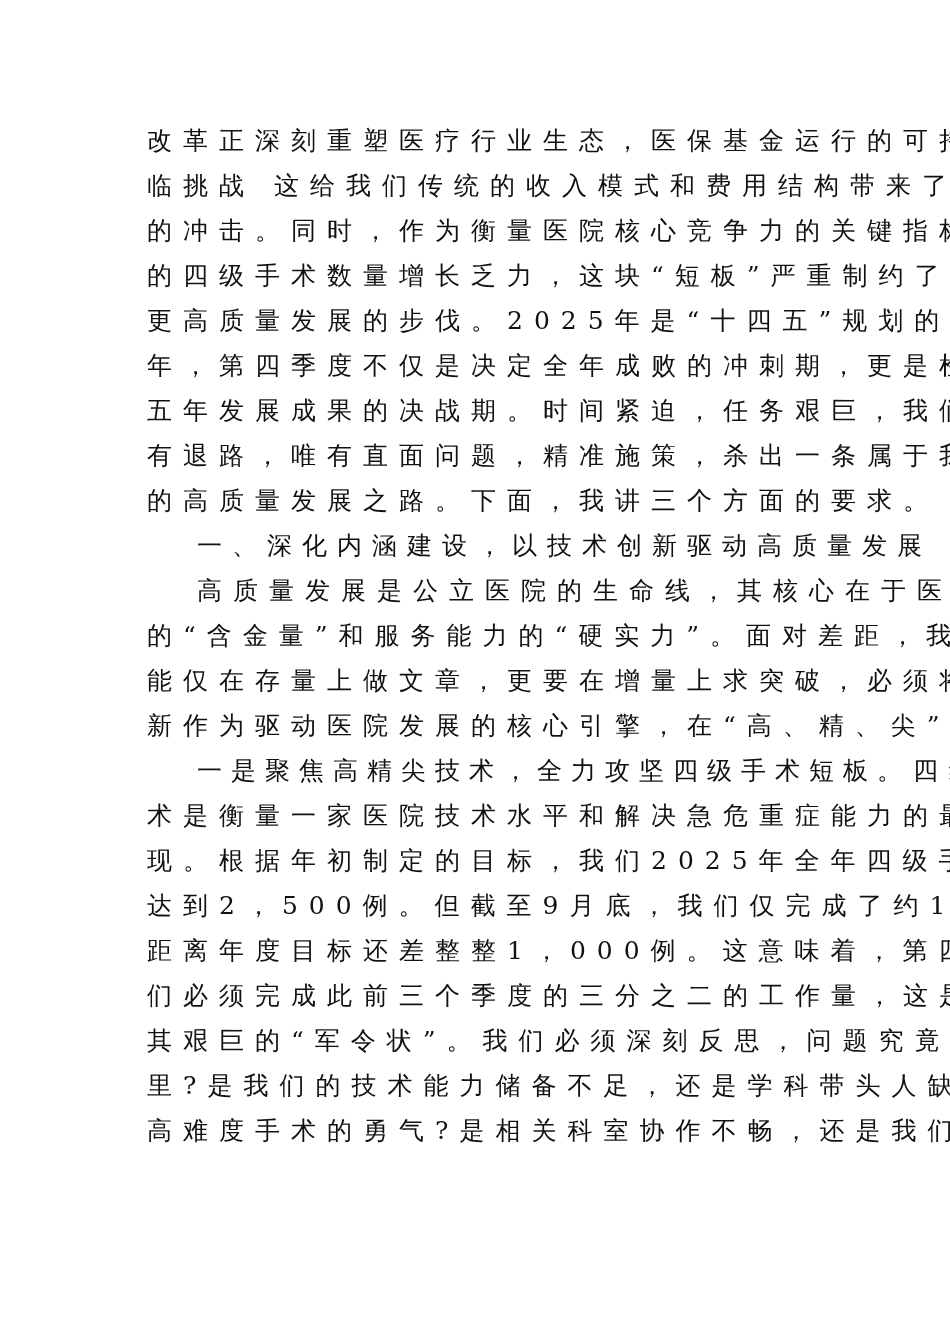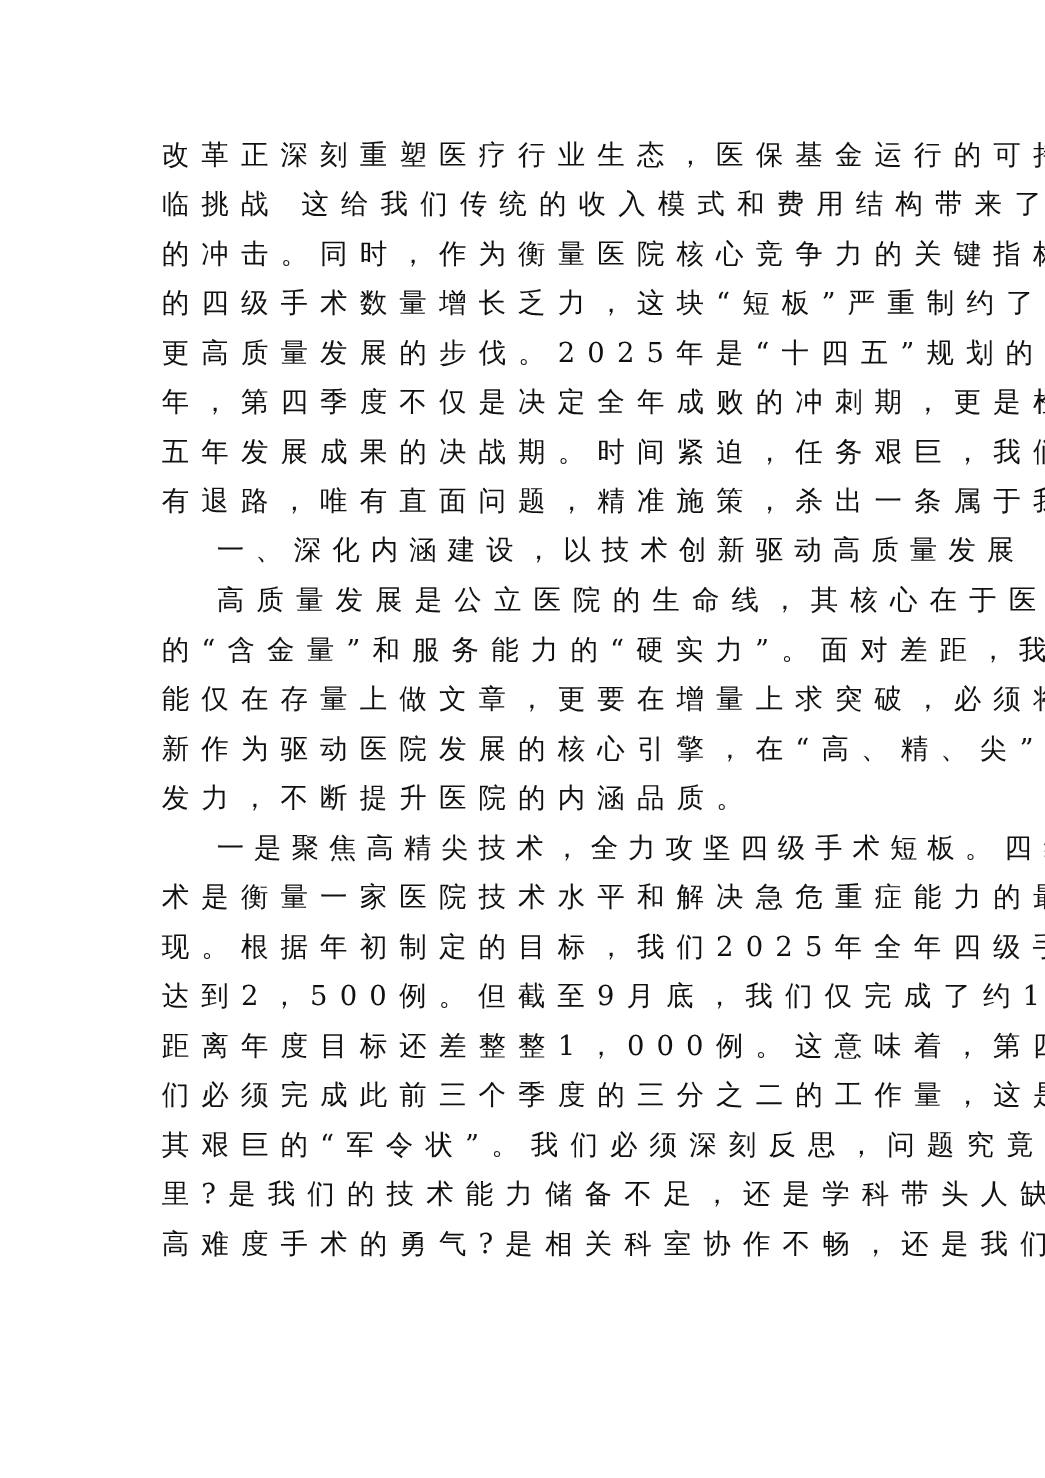--- a/index.html
+++ b/index.html
@@ -59,30 +59,30 @@
 
     <div>
       <div class="line">改革正深刻重塑医疗行业生态，医保基金运行的可持续性面</div>
       <div class="line">临挑战 这给我们传统的收入模式和费用结构带来了颠覆性</div>
       <div class="line">的冲击。同时，作为衡量医院核心竞争力的关键指标，我院</div>
       <div class="line">的四级手术数量增长乏力，这块“短板”严重制约了我们向</div>
       <div class="line">更高质量发展的步伐。2025年是“十四五”规划的收官之</div>
       <div class="line">年，第四季度不仅是决定全年成败的冲刺期，更是检验我们</div>
       <div class="line">五年发展成果的决战期。时间紧迫，任务艰巨，我们已经没</div>
       <div class="line">有退路，唯有直面问题，精准施策，杀出一条属于我们自己</div>
+      <div class="line">的高质量发展之路。下面，我讲三个方面的要求。</div>
     </div>
 
     <div class="line indent heading">一、深化内涵建设，以技术创新驱动高质量发展</div>
 
     <div>
       <div class="line indent">高质量发展是公立医院的生命线，其核心在于医疗技术</div>
       <div class="line">的“含金量”和服务能力的“硬实力”。面对差距，我们不</div>
       <div class="line">能仅在存量上做文章，更要在增量上求突破，必须将技术创</div>
       <div class="line">新作为驱动医院发展的核心引擎，在“高、精、尖”上持续</div>
-      <div class="line">发力，不断提升医院的内涵品质。</div>
     </div>
 
     <div>
       <div class="line indent"><span class="bold">一是聚焦高精尖技术，全力攻坚四级手术短板</span><span>。四级手</span></div>
       <div class="line">术是衡量一家医院技术水平和解决急危重症能力的最直观体</div>
       <div class="line">现。根据年初制定的目标，我们2025年全年四级手术量要</div>
       <div class="line">达到2，500例。但截至9月底，我们仅完成了约1，500例，</div>
       <div class="line">距离年度目标还差整整1，000例。这意味着，第四季度我</div>
       <div class="line">们必须完成此前三个季度的三分之二的工作量，这是一项极</div>
       <div class="line">其艰巨的“军令状”。我们必须深刻反思，问题究竟出在哪</div>

